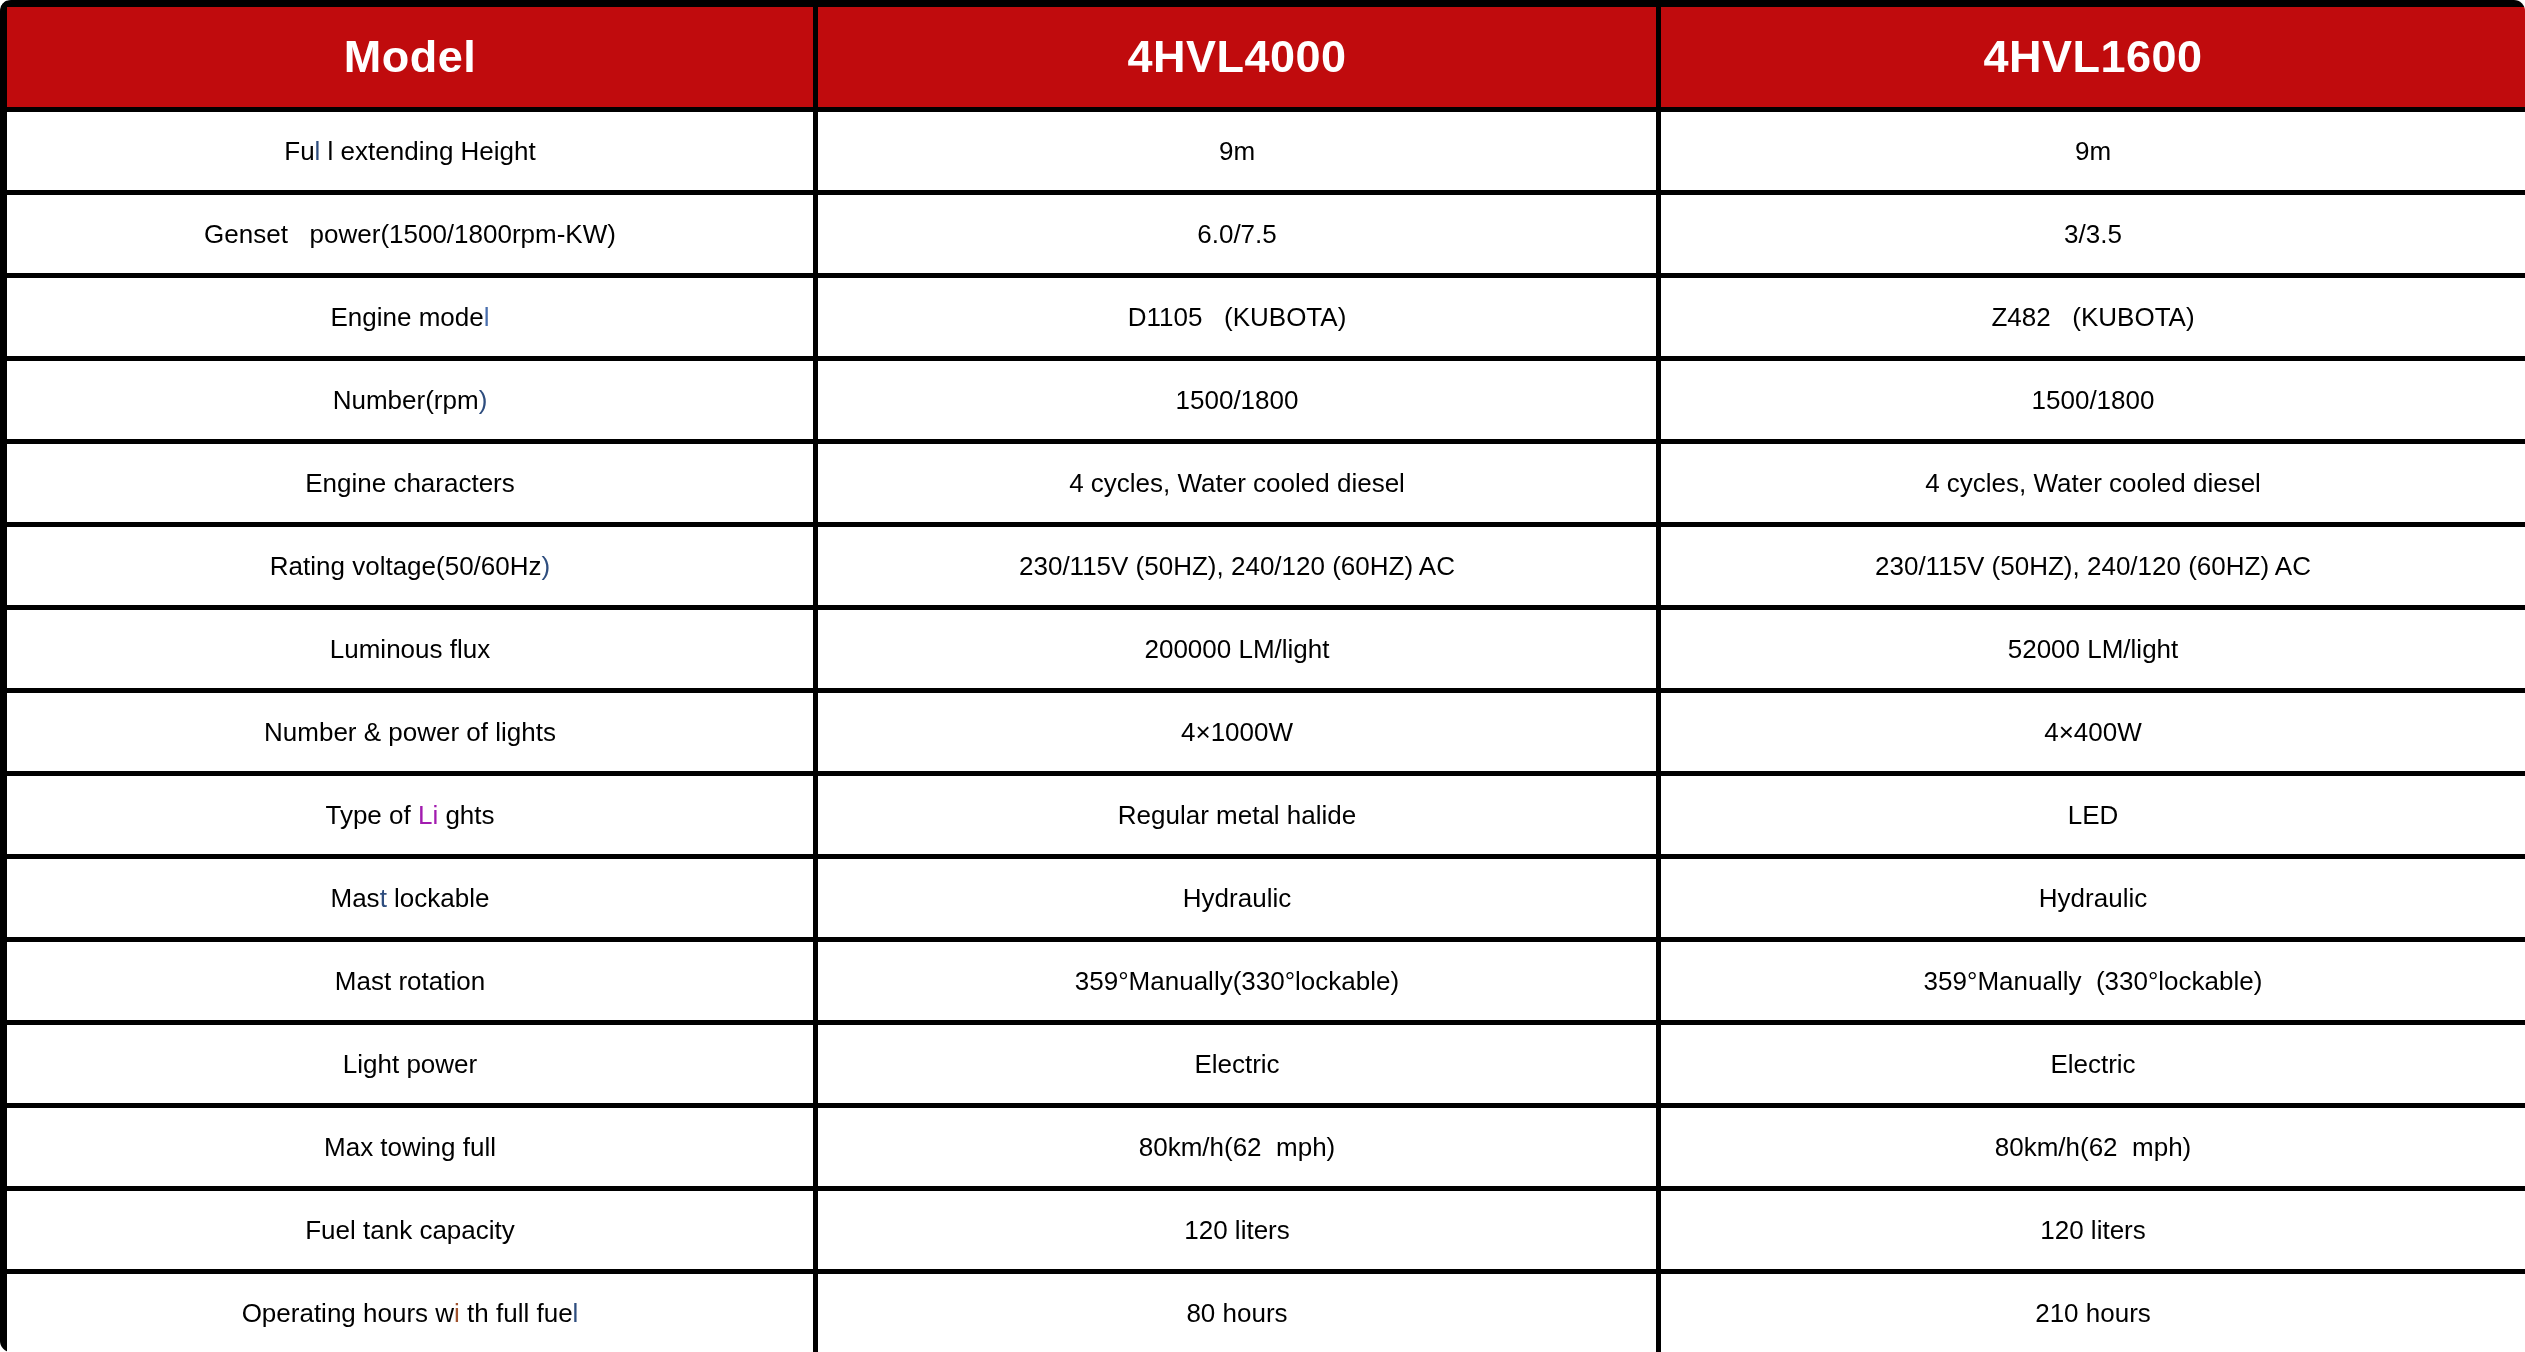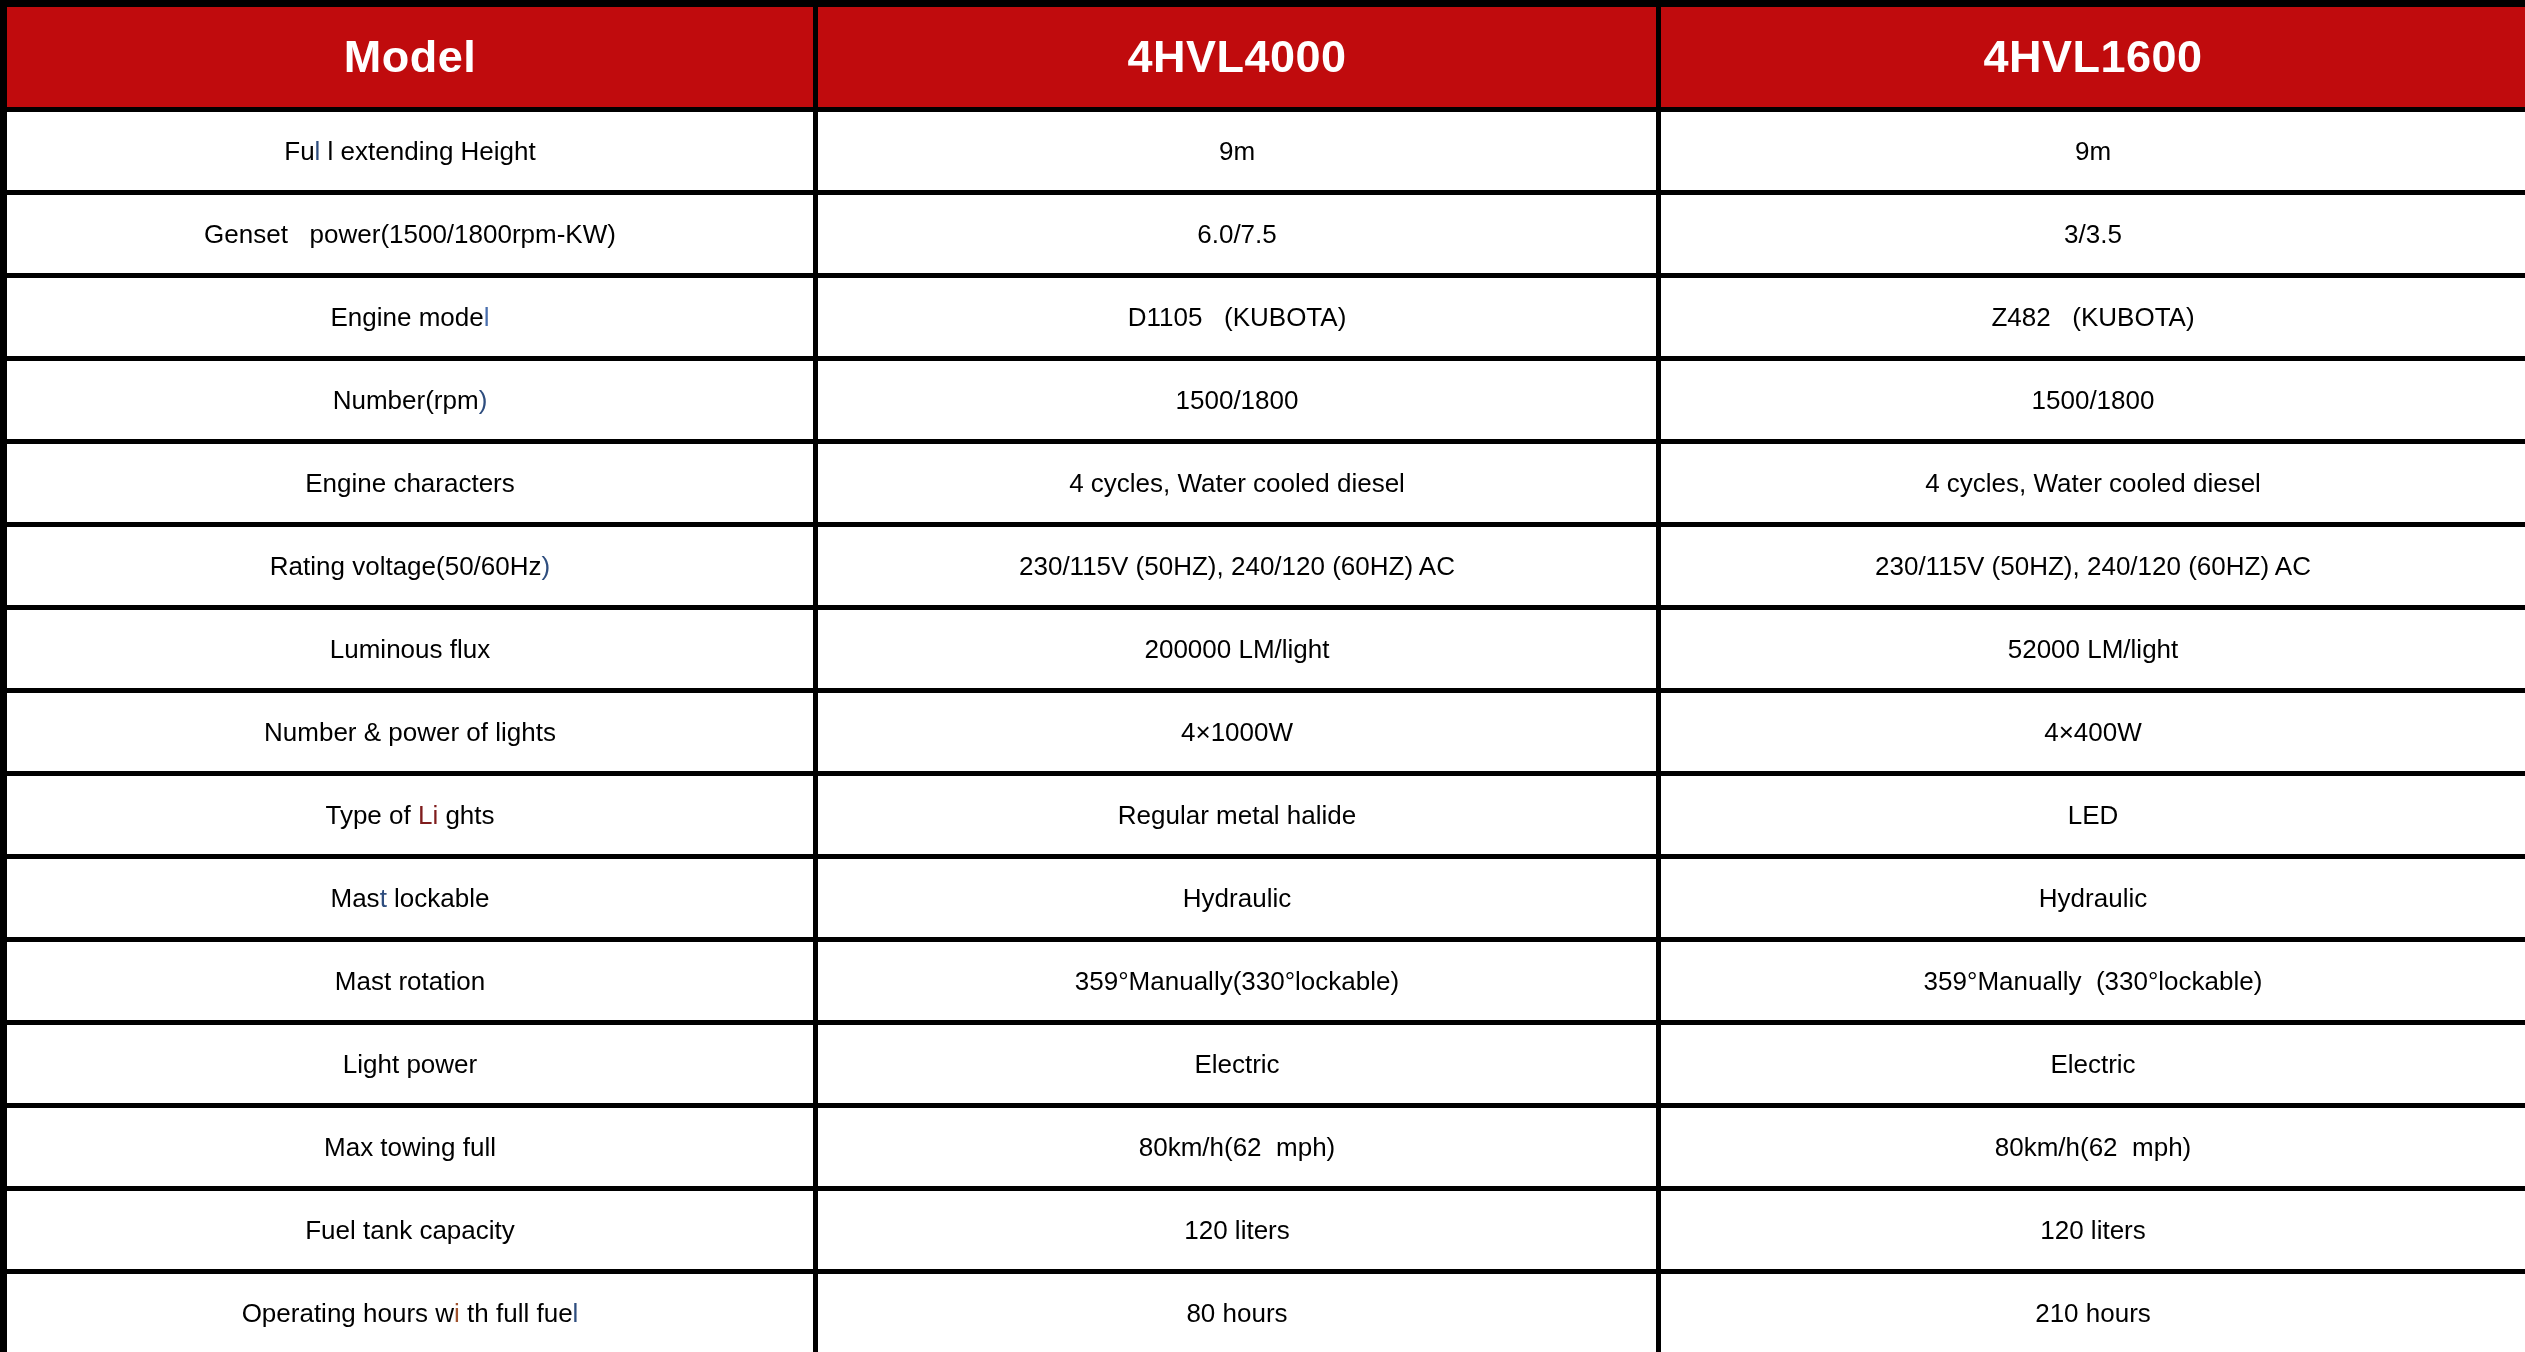--- a/index.html
+++ b/index.html
@@ -5,20 +5,21 @@
   html, body {
     margin: 0;
     padding: 0;
     background: #ffffff;
   }
   .canvas {
     width: 2525px;
     height: 1352px;
     background: #ffffff;
     overflow: hidden;
+    border-radius: 11px;
   }
   table.spec-table {
     border-collapse: collapse;
     table-layout: fixed;
     width: 2525px;
     height: 1352px;
     border: 7px solid #000000;
     font-family: "Liberation Sans", sans-serif;
   }
   .spec-table th,
@@ -97,21 +98,21 @@
         <td>Luminous flux</td>
         <td>200000 LM/light</td>
         <td>52000 LM/light</td>
       </tr>
       <tr>
         <td>Number &amp; power of lights</td>
         <td>4×1000W</td>
         <td>4×400W</td>
       </tr>
       <tr>
-        <td><span>Type of </span><span style="color: #7f1d1d;">Li</span><span> ghts</span></td>
+        <td><span>Type of </span><span style="color: #a21caf;">Li</span><span> ghts</span></td>
         <td>Regular metal halide</td>
         <td>LED</td>
       </tr>
       <tr>
         <td><span>Mas</span><span style="color: rgb(46, 77, 126);">t</span><span> lockable</span></td>
         <td>Hydraulic</td>
         <td>Hydraulic</td>
       </tr>
       <tr>
         <td>Mast rotation</td>

